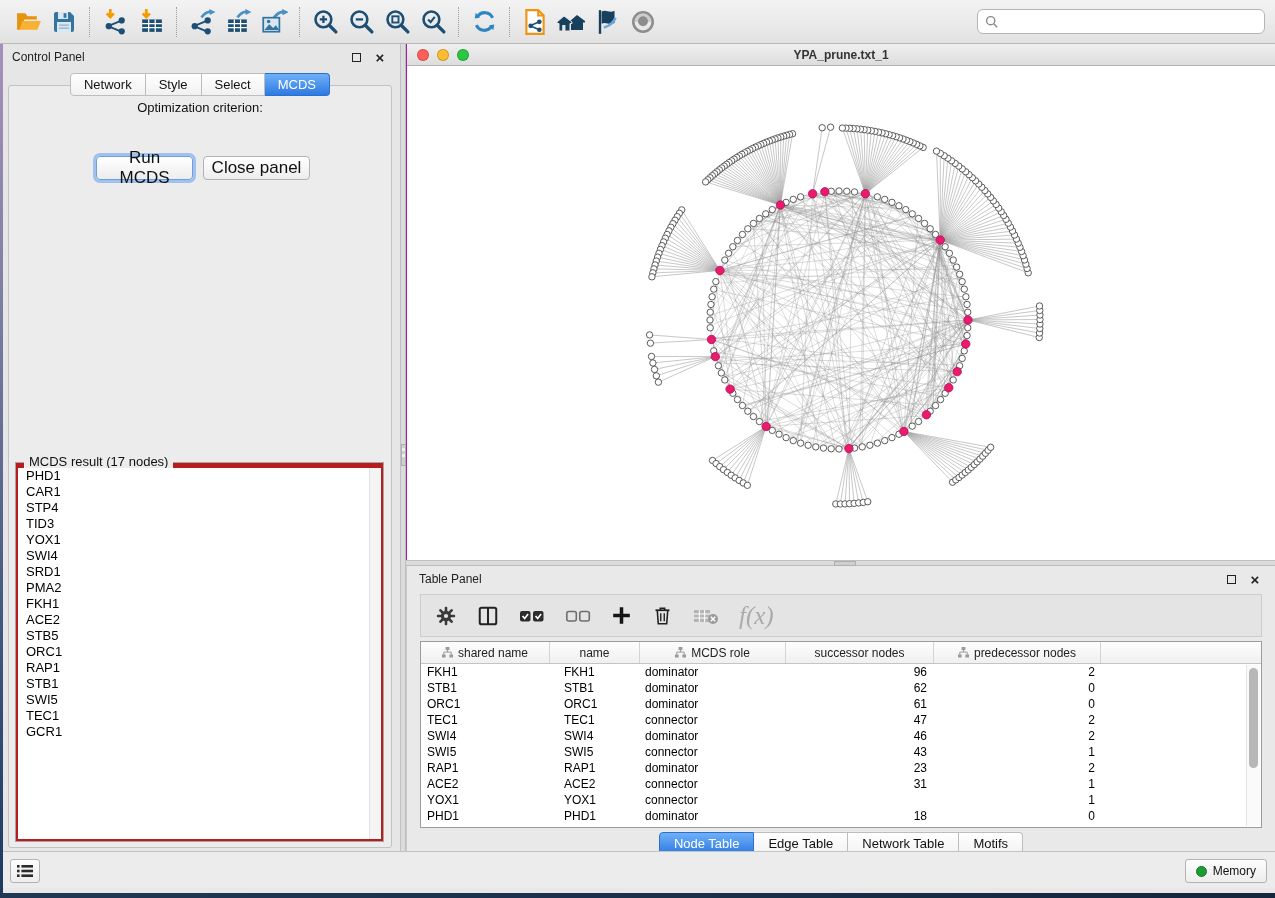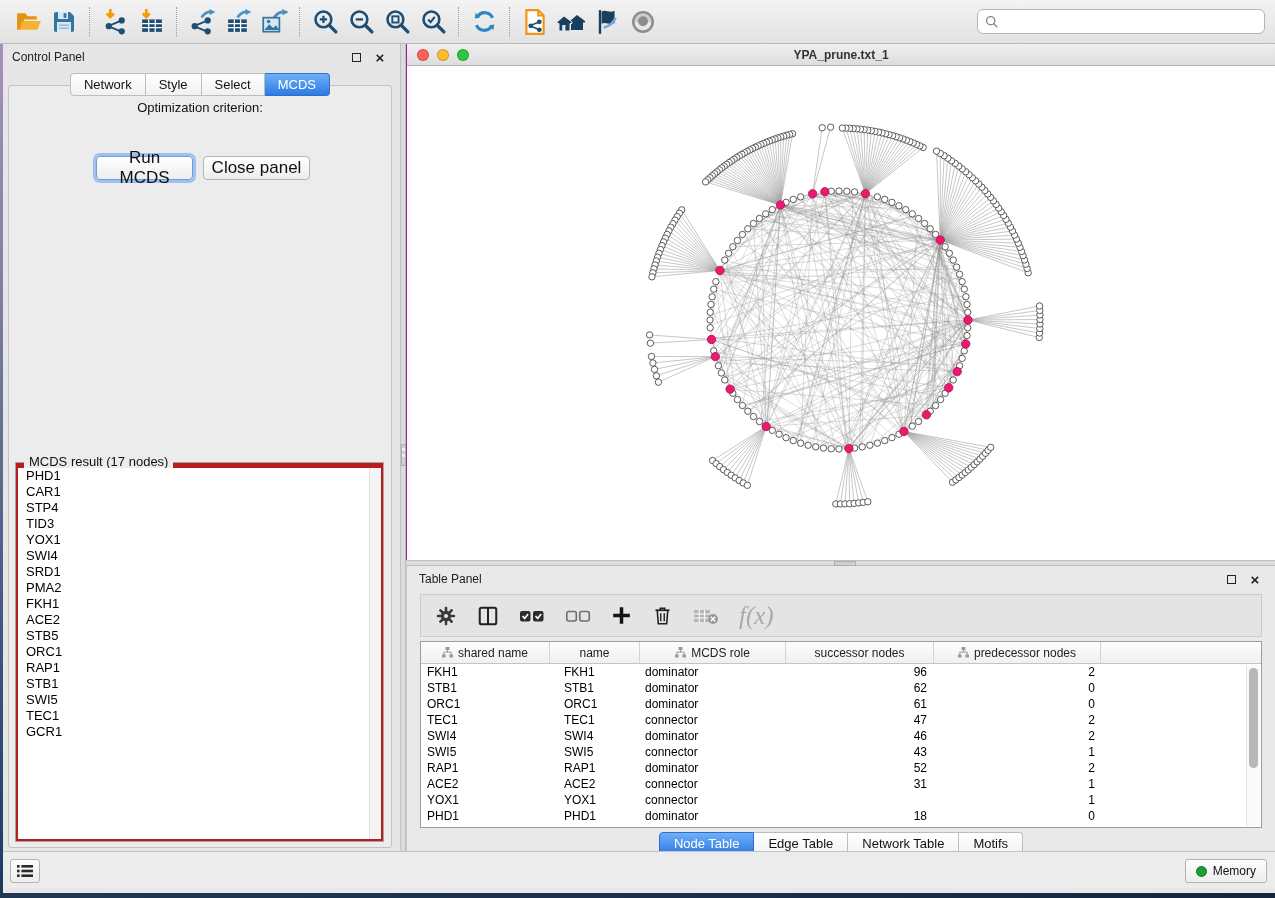--- a/index.html
+++ b/index.html
@@ -1228,21 +1228,21 @@
                 <div class="t-cell" style="width: 129px; text-align: left; padding-left: 6px;">SWI5</div>
                 <div class="t-cell" style="width: 90px; text-align: left; padding-left: 14px;">SWI5</div>
                 <div class="t-cell" style="width: 146px; text-align: left; padding-left: 5px;">connector</div>
                 <div class="t-cell" style="width: 148px; text-align: right; padding-right: 7px;">43</div>
                 <div class="t-cell" style="width: 167px; text-align: right; padding-right: 6px;">1</div>
               </div>
               <div class="t-row">
                 <div class="t-cell" style="width: 129px; text-align: left; padding-left: 6px;">RAP1</div>
                 <div class="t-cell" style="width: 90px; text-align: left; padding-left: 14px;">RAP1</div>
                 <div class="t-cell" style="width: 146px; text-align: left; padding-left: 5px;">dominator</div>
-                <div class="t-cell" style="width: 148px; text-align: right; padding-right: 7px;">52</div>
+                <div class="t-cell" style="width: 148px; text-align: right; padding-right: 7px;">23</div>
                 <div class="t-cell" style="width: 167px; text-align: right; padding-right: 6px;">2</div>
               </div>
               <div class="t-row">
                 <div class="t-cell" style="width: 129px; text-align: left; padding-left: 6px;">ACE2</div>
                 <div class="t-cell" style="width: 90px; text-align: left; padding-left: 14px;">ACE2</div>
                 <div class="t-cell" style="width: 146px; text-align: left; padding-left: 5px;">connector</div>
                 <div class="t-cell" style="width: 148px; text-align: right; padding-right: 7px;">31</div>
                 <div class="t-cell" style="width: 167px; text-align: right; padding-right: 6px;">1</div>
               </div>
               <div class="t-row">

